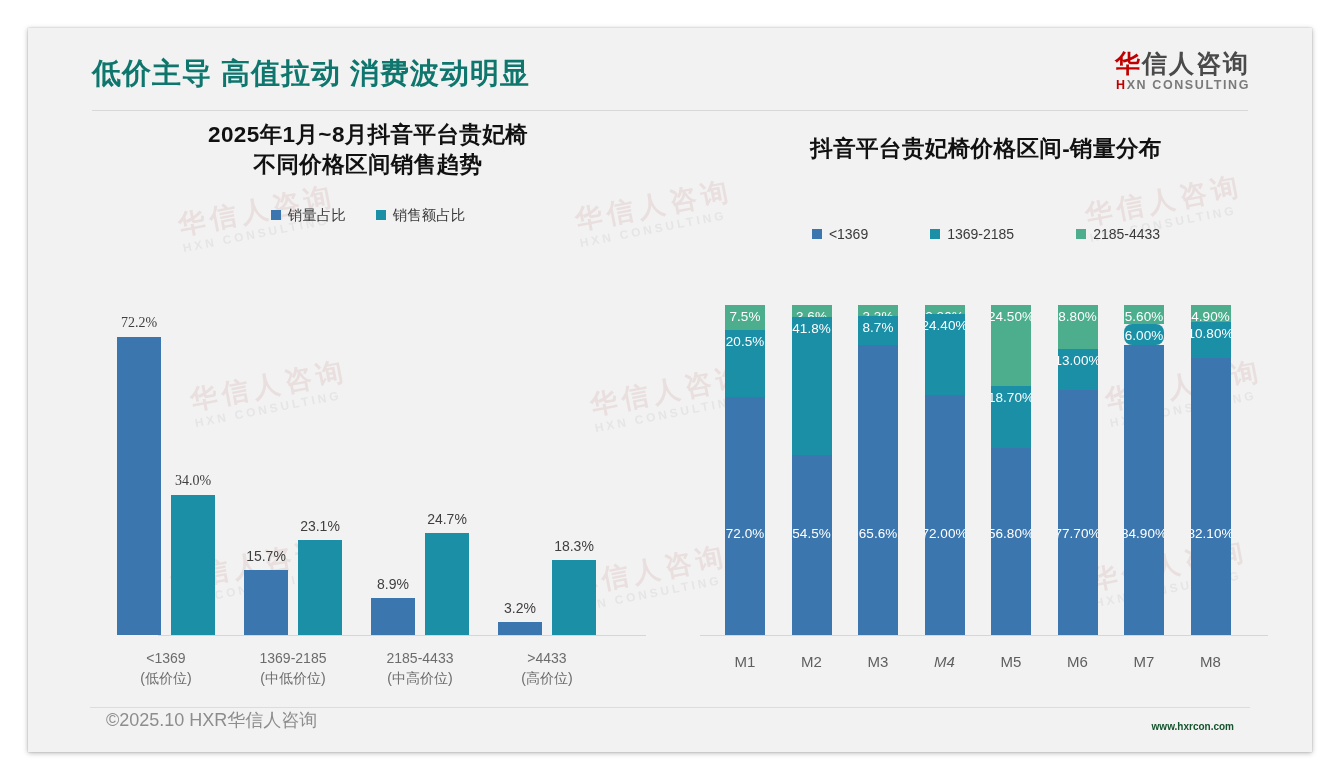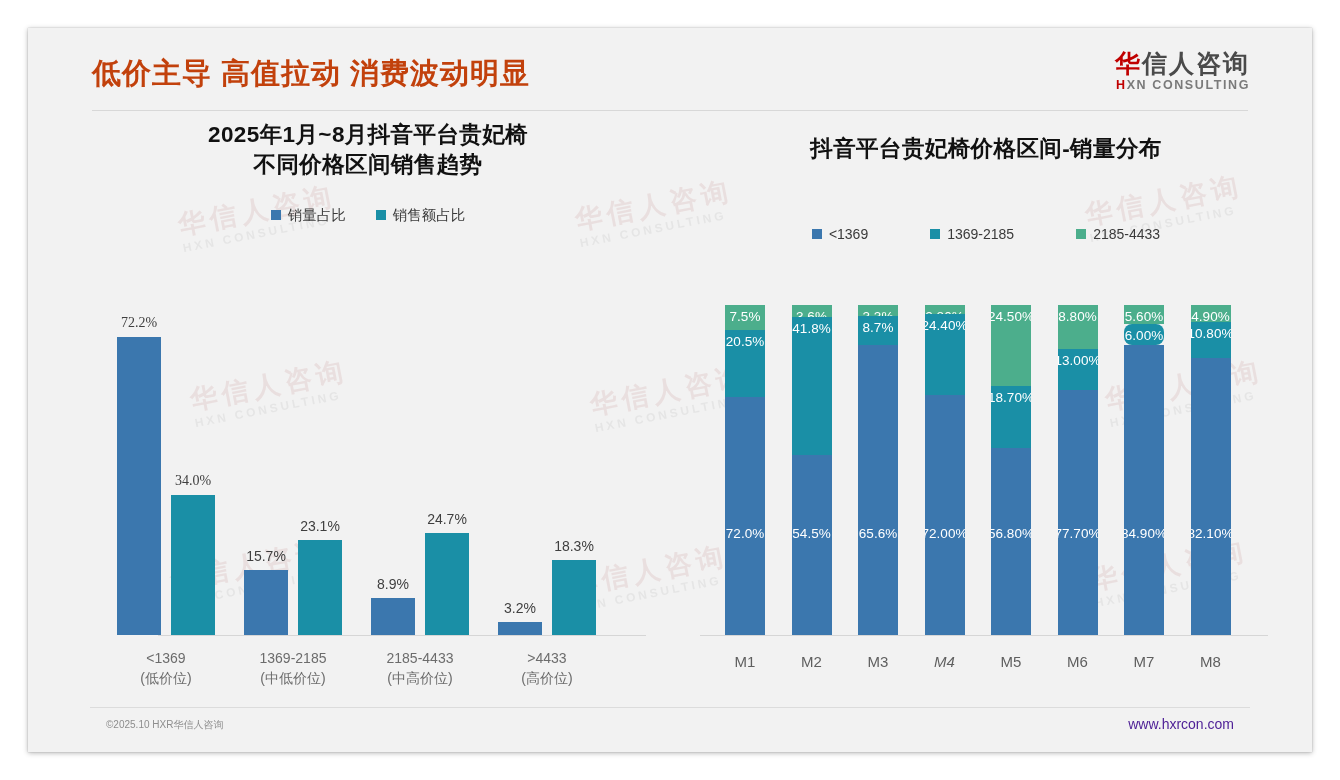--- a/index.html
+++ b/index.html
@@ -16,21 +16,21 @@
     background: #f2f2f2;
     box-shadow: 0 1px 5px rgba(0,0,0,0.30), 0 0 1px rgba(0,0,0,0.25);
   }
 
   
   #header {
     position: absolute; left: 0; top: 0; width: 100%; height: 84px;
   }
   #header-title {
     position: absolute; left: 64px; top: 26px;
-    font-size: 29px; font-weight: bold; color: #c2410c;
+    font-size: 29px; font-weight: bold; color: #0f766e;
     letter-spacing: 1px;
   }
   #header-rule {
     position: absolute; left: 64px; right: 64px; top: 82px;
     height: 1px; background: #d8d8d8;
   }
   #logo {
     position: absolute; right: 62px; top: 22px;
     text-align: right;
   }
@@ -122,25 +122,25 @@
   .wm .wm-cn { font-size: 27px; letter-spacing: 5px; color: #d7b4b4; }
   .wm .wm-en { font-size: 12px; letter-spacing: 3px; color: #c9c9c9; margin-top: 3px; }
 
   
   #footer-rule {
     position: absolute; left: 62px; right: 62px; bottom: 44px;
     height: 1px; background: #dcdcdc;
   }
   #footer-left {
     position: absolute; left: 78px; bottom: 20px;
-    font-size: 10px; color: #8d8d8d;
+    font-size: 18px; color: #8d8d8d;
   }
   #footer-right {
     position: absolute; right: 78px; bottom: 20px;
-    font-size: 14px; color: #4c1d95;
+    font-size: 10px; color: #14532d; font-weight: bold;
   }
 </style>
 </head>
 <body>
 
 <div id="slide">
 
   <div id="header">
     <div id="header-title">低价主导 高值拉动 消费波动明显</div>
     <div id="header-rule"></div>

